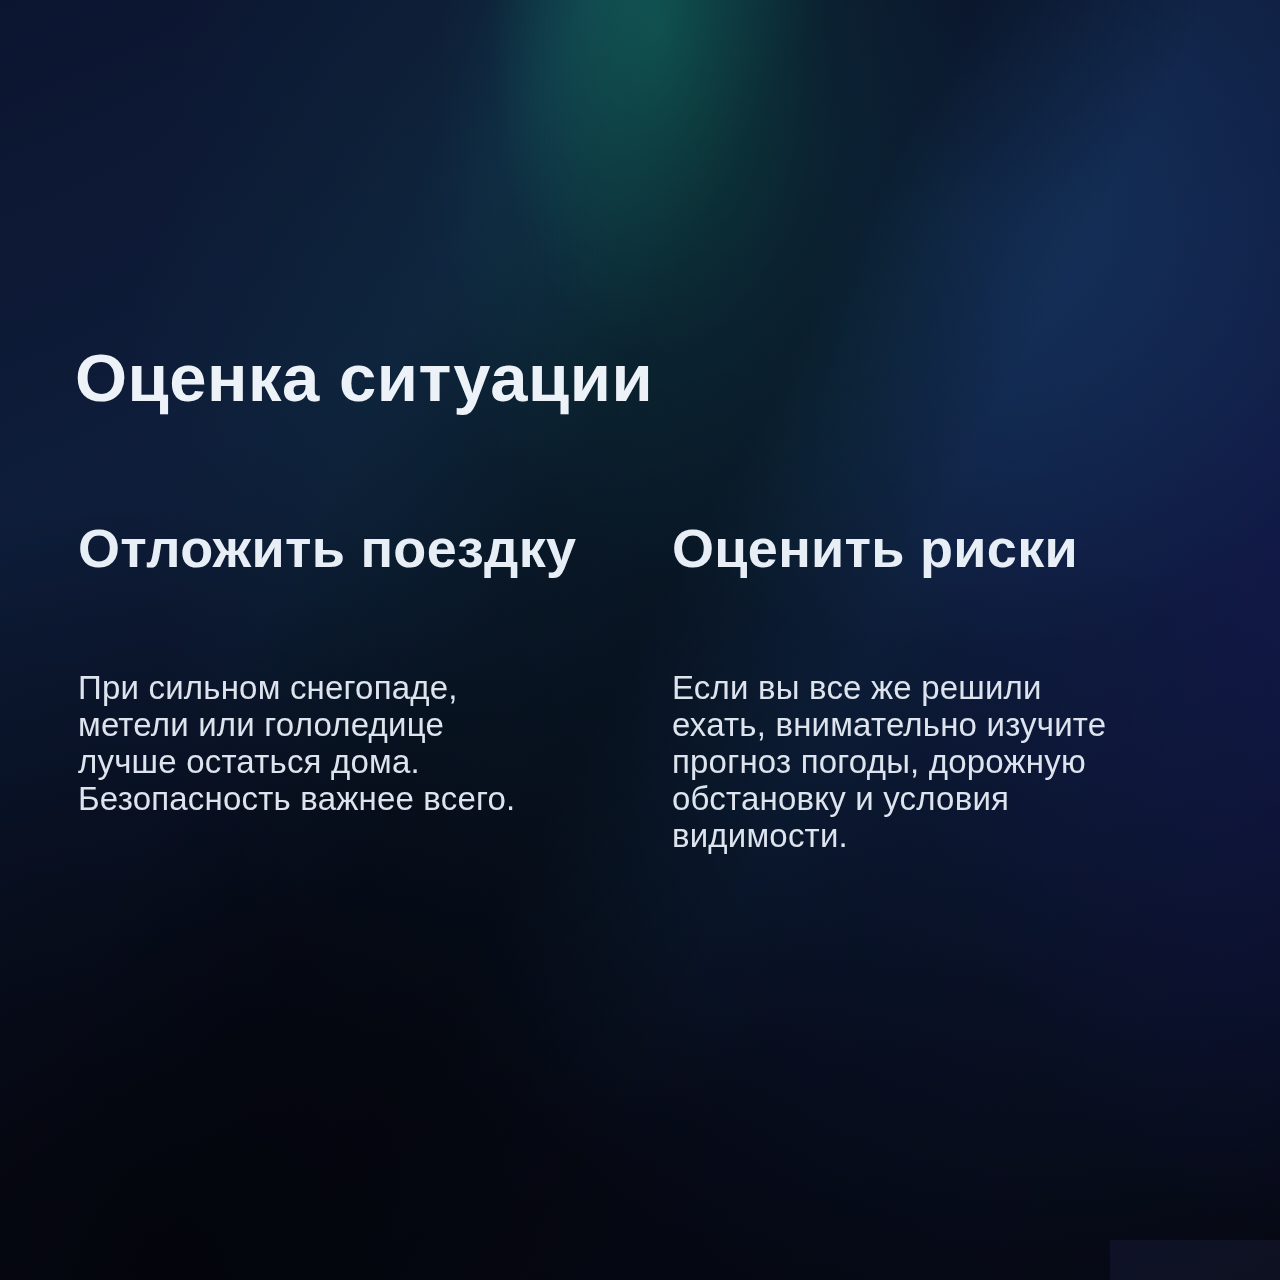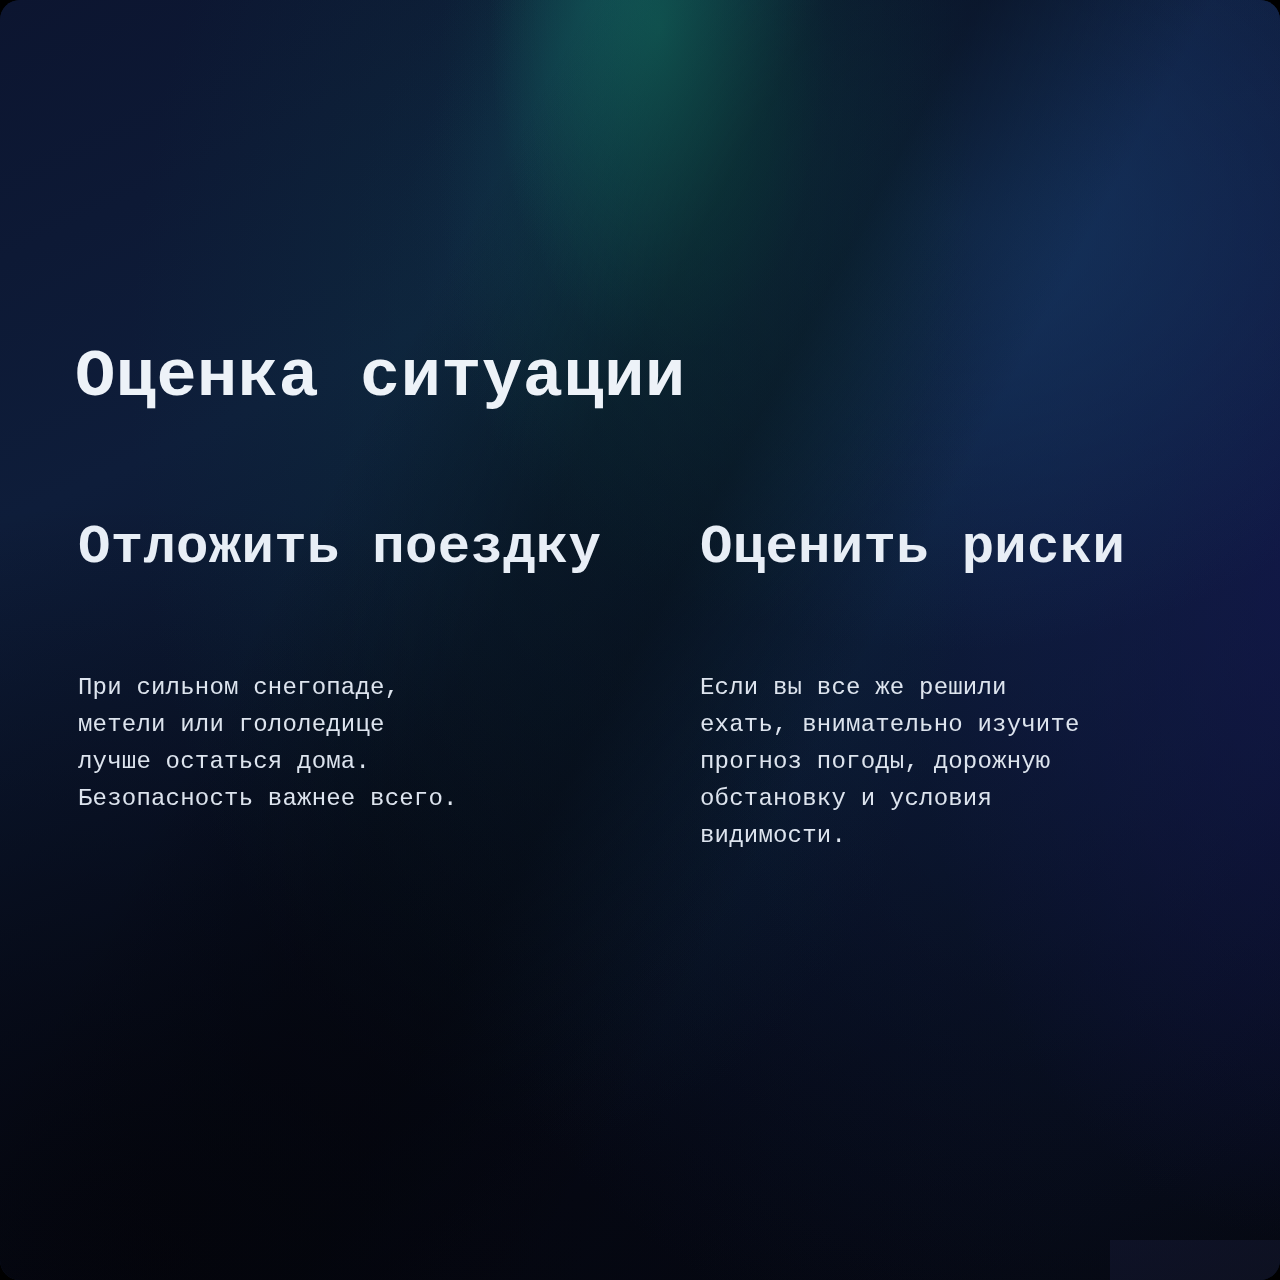--- a/index.html
+++ b/index.html
@@ -6,23 +6,22 @@
   html, body {
     margin: 0;
     padding: 0;
     background: #000;
   }
   .slide {
     position: relative;
     width: 1280px;
     height: 1280px;
     overflow: hidden;
-    font-family: Liberation Mono, monospace;
+    font-family: Liberation Sans, sans-serif;
     background-color: #0a1226;
-    border-radius: 20px;
   }
   
   .bg {
     position: absolute;
     inset: 0;
     background-image:
       
       radial-gradient(ellipse 170px 330px at 660px 30px,  rgba(18, 95, 90, 0.95) 0%, rgba(18, 95, 90, 0) 100%),
       radial-gradient(ellipse 270px 500px at 705px 130px, rgba(16, 82, 80, 0.55) 0%, rgba(16, 82, 80, 0) 100%),
       radial-gradient(ellipse 430px 760px at 560px 380px, rgba(14, 62, 68, 0.38) 0%, rgba(14, 62, 68, 0) 100%),
@@ -61,32 +60,32 @@
     position: absolute;
     left: 78px;
     top: 516px;
     width: 1140px;
     display: flex;
   }
   .col {
     flex: 0 0 auto;
   }
   .col-left  { width: 594px; }
-  .col-right { width: 546px; margin-left: 28px; }
+  .col-right { width: 546px; }
   .col h2 {
     margin: 0;
     font-size: 54px;
     line-height: 1.2;
     font-weight: bold;
     letter-spacing: 0.3px;
     color: #e8eef6;
   }
   .col p {
     margin: 88px 0 0 0;
-    font-size: 24px;
+    font-size: 33px;
     line-height: 37px;
     font-weight: normal;
     letter-spacing: 0.2px;
     color: #dde4ee;
     white-space: pre-line;
   }
   
   .watermark {
     position: absolute;
     left: 1110px;

